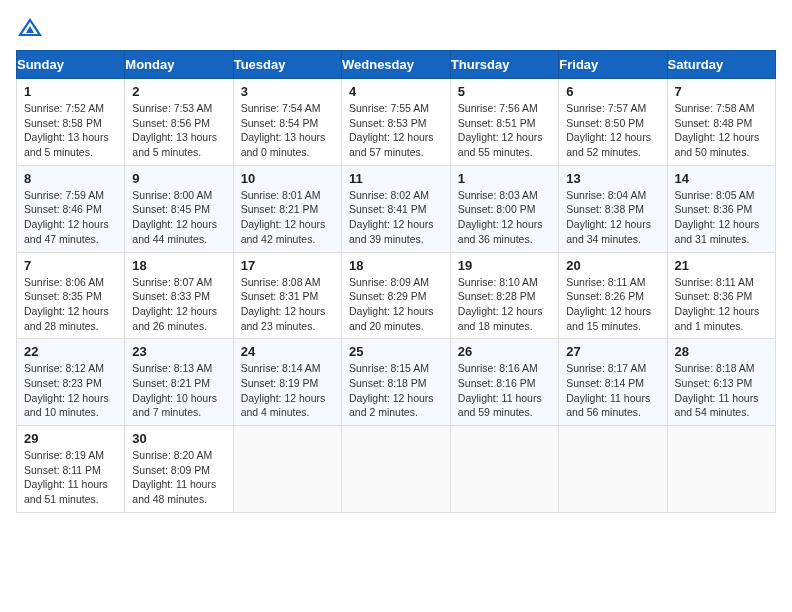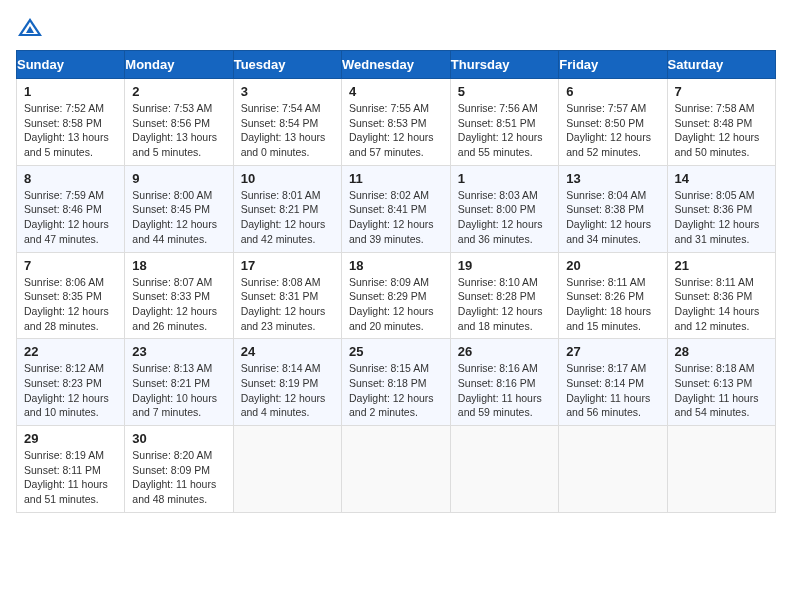--- a/index.html
+++ b/index.html
@@ -245,27 +245,27 @@
         <td>
           <span class="day-number">19</span>
           <span class="cell-line">Sunrise: 8:10 AM</span>
           <span class="cell-line">Sunset: 8:28 PM</span>
           <span class="cell-line">Daylight: 12 hours and 18 minutes.</span>
         </td>
         <td>
           <span class="day-number">20</span>
           <span class="cell-line">Sunrise: 8:11 AM</span>
           <span class="cell-line">Sunset: 8:26 PM</span>
-          <span class="cell-line">Daylight: 18 hours and 15 minutes.</span>
+          <span class="cell-line">Daylight: 12 hours and 15 minutes.</span>
         </td>
         <td>
           <span class="day-number">21</span>
           <span class="cell-line">Sunrise: 8:11 AM</span>
           <span class="cell-line">Sunset: 8:36 PM</span>
-          <span class="cell-line">Daylight: 14 hours and 12 minutes.</span>
+          <span class="cell-line">Daylight: 12 hours and 1 minutes.</span>
         </td>
       </tr>
       <tr>
         <td>
           <span class="day-number">22</span>
           <span class="cell-line">Sunrise: 8:12 AM</span>
           <span class="cell-line">Sunset: 8:23 PM</span>
           <span class="cell-line">Daylight: 12 hours and 10 minutes.</span>
         </td>
         <td>

